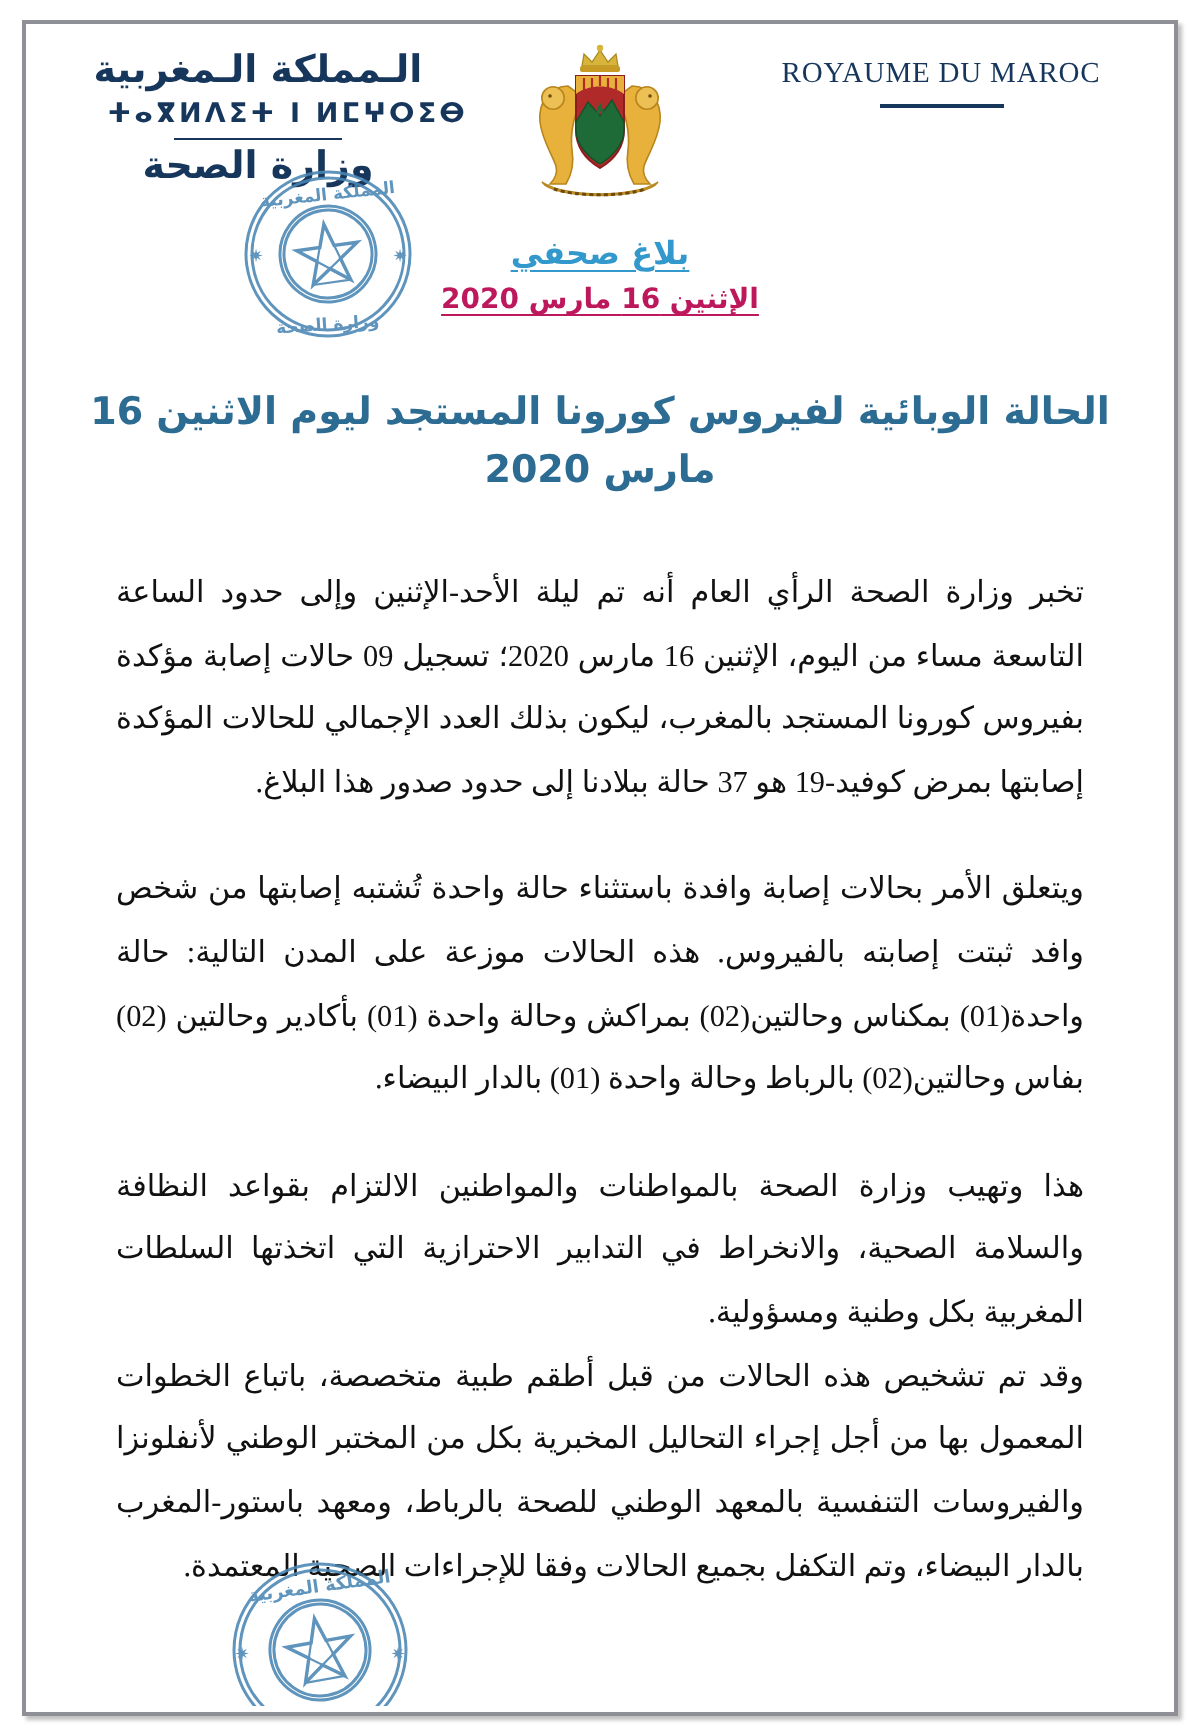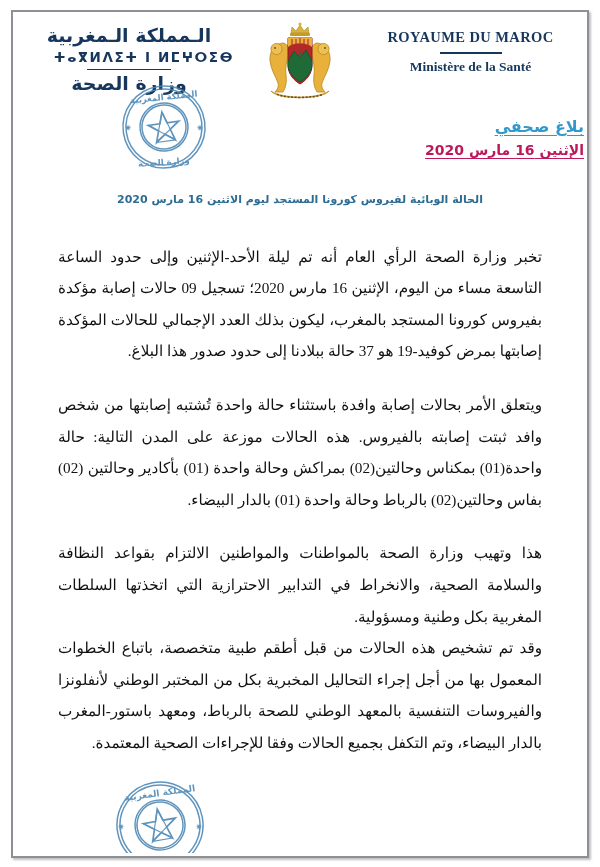--- a/index.html
+++ b/index.html
@@ -42,21 +42,21 @@
   .mast-left {
     position: absolute;
     right: 6px;
     top: 14px;
     width: 215px;
     text-align: center;
     direction: ltr;
   }
   .royaume {
     font-family: "Liberation Serif", serif;
-    font-weight: bold;
+    font-weight: normal;
     font-size: 14.5px;
     letter-spacing: 0.4px;
     color: #16365c;
   }
   .mast-rule {
     width: 62px;
     height: 1.6px;
     background: #16365c;
     margin: 6px auto 5px auto;
   }
@@ -123,21 +123,21 @@
   }
   .stamp-bottom {
     left: 88px;
     top: 757px;
     width: 112px;
     height: 106px;
   }
 
   
   .pr-block {
-    text-align: right;
+    text-align: center;
     margin-top: 2px;
   }
   .pr-title {
     font-family: "DejaVu Sans", "Liberation Sans", sans-serif;
     font-weight: bold;
     font-size: 16px;
     color: #3399cc;
     text-decoration: underline;
     text-underline-offset: 3px;
     line-height: 1.5;
@@ -150,21 +150,21 @@
     text-decoration: underline;
     text-underline-offset: 3px;
     margin-top: 3px;
   }
 
   
   .doc-heading {
     text-align: center;
     font-family: "DejaVu Sans", "Liberation Sans", sans-serif;
     font-weight: bold;
-    font-size: 11px;
+    font-size: 19px;
     color: #2d6c92;
     margin-top: 34px;
     padding: 0 26px;
     line-height: 1.5;
   }
 
   
   .body-wrap {
     padding: 0 42px;
     margin-top: 32px;
@@ -190,21 +190,20 @@
 <body>
 
 <div class="page-frame">
   <div class="page-inner">
 
     <div class="masthead">
 
       <div class="mast-left">
         <div class="royaume">ROYAUME DU MAROC</div>
         <div class="mast-rule"></div>
-        <div class="ministere">Ministère de la Santé</div>
       </div>
 
       <div class="mast-right">
         <div class="ar-line">الـمملكة الـمغربية</div>
         <div class="tif-line">ⵜⴰⴳⵍⴷⵉⵜ ⵏ ⵍⵎⵖⵔⵉⴱ</div>
         <div class="sep"></div>
         <div class="ar-line">وزارة الصحة</div>
       </div>
 
       <div class="emblem">

